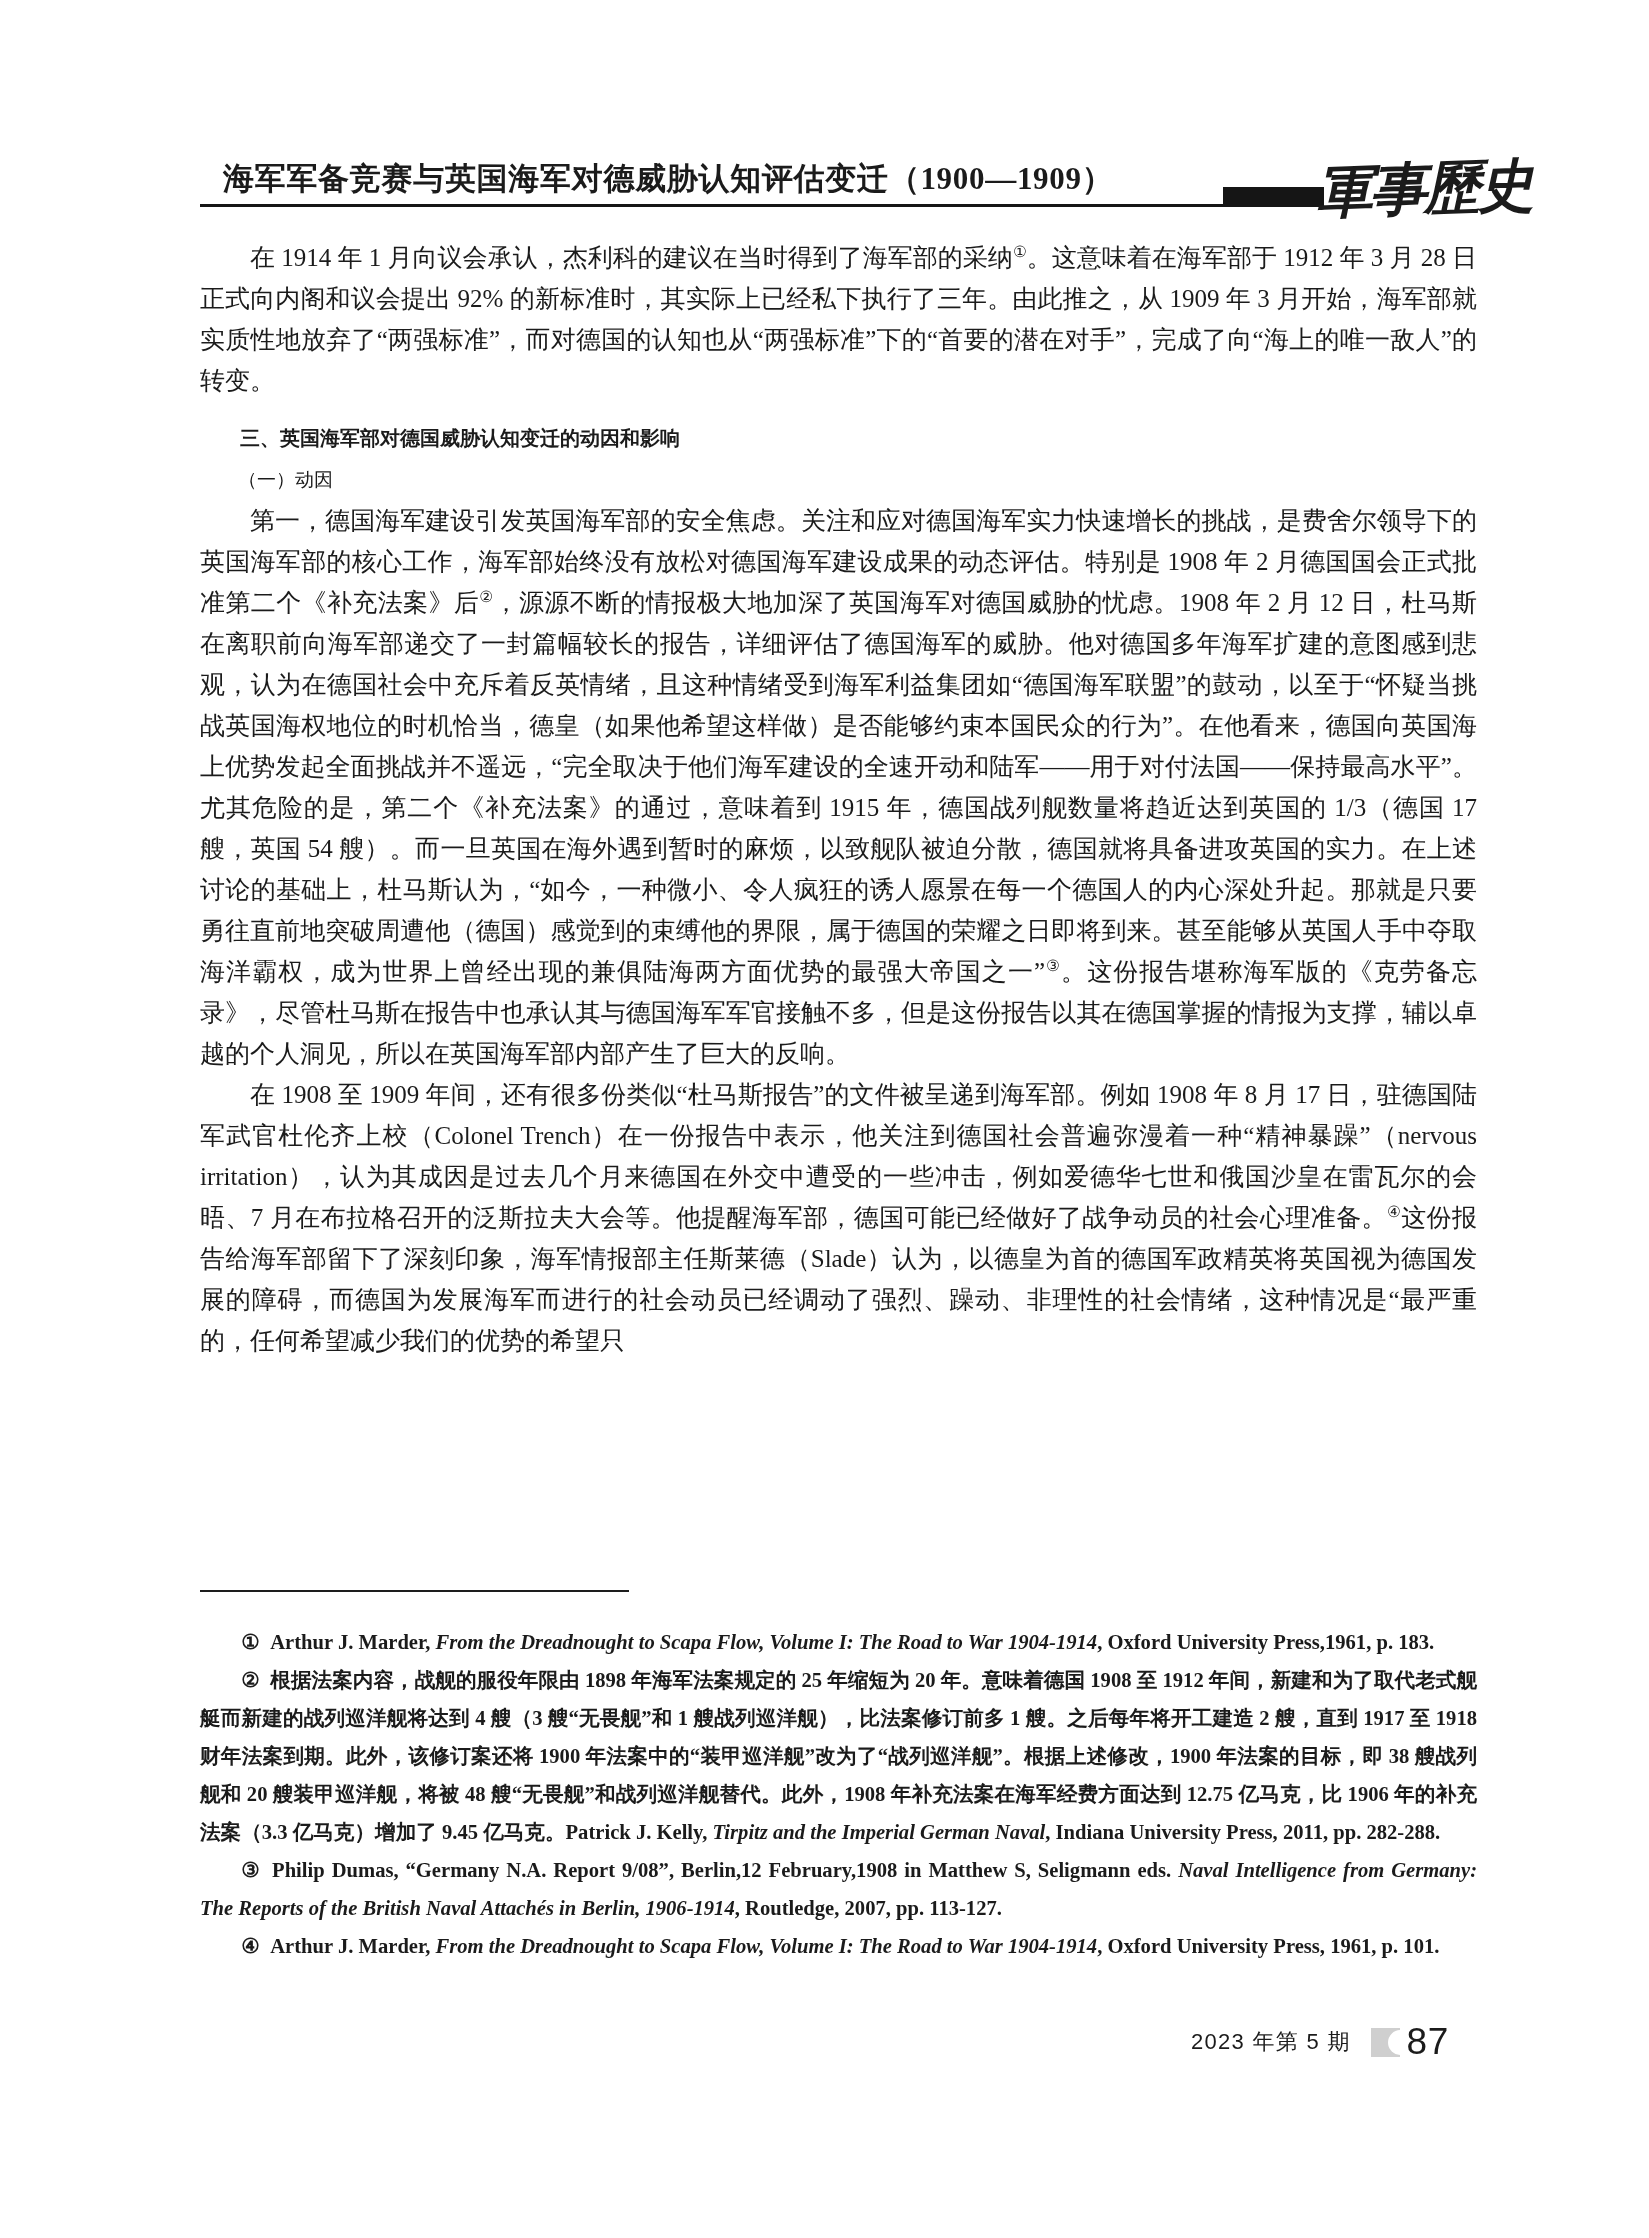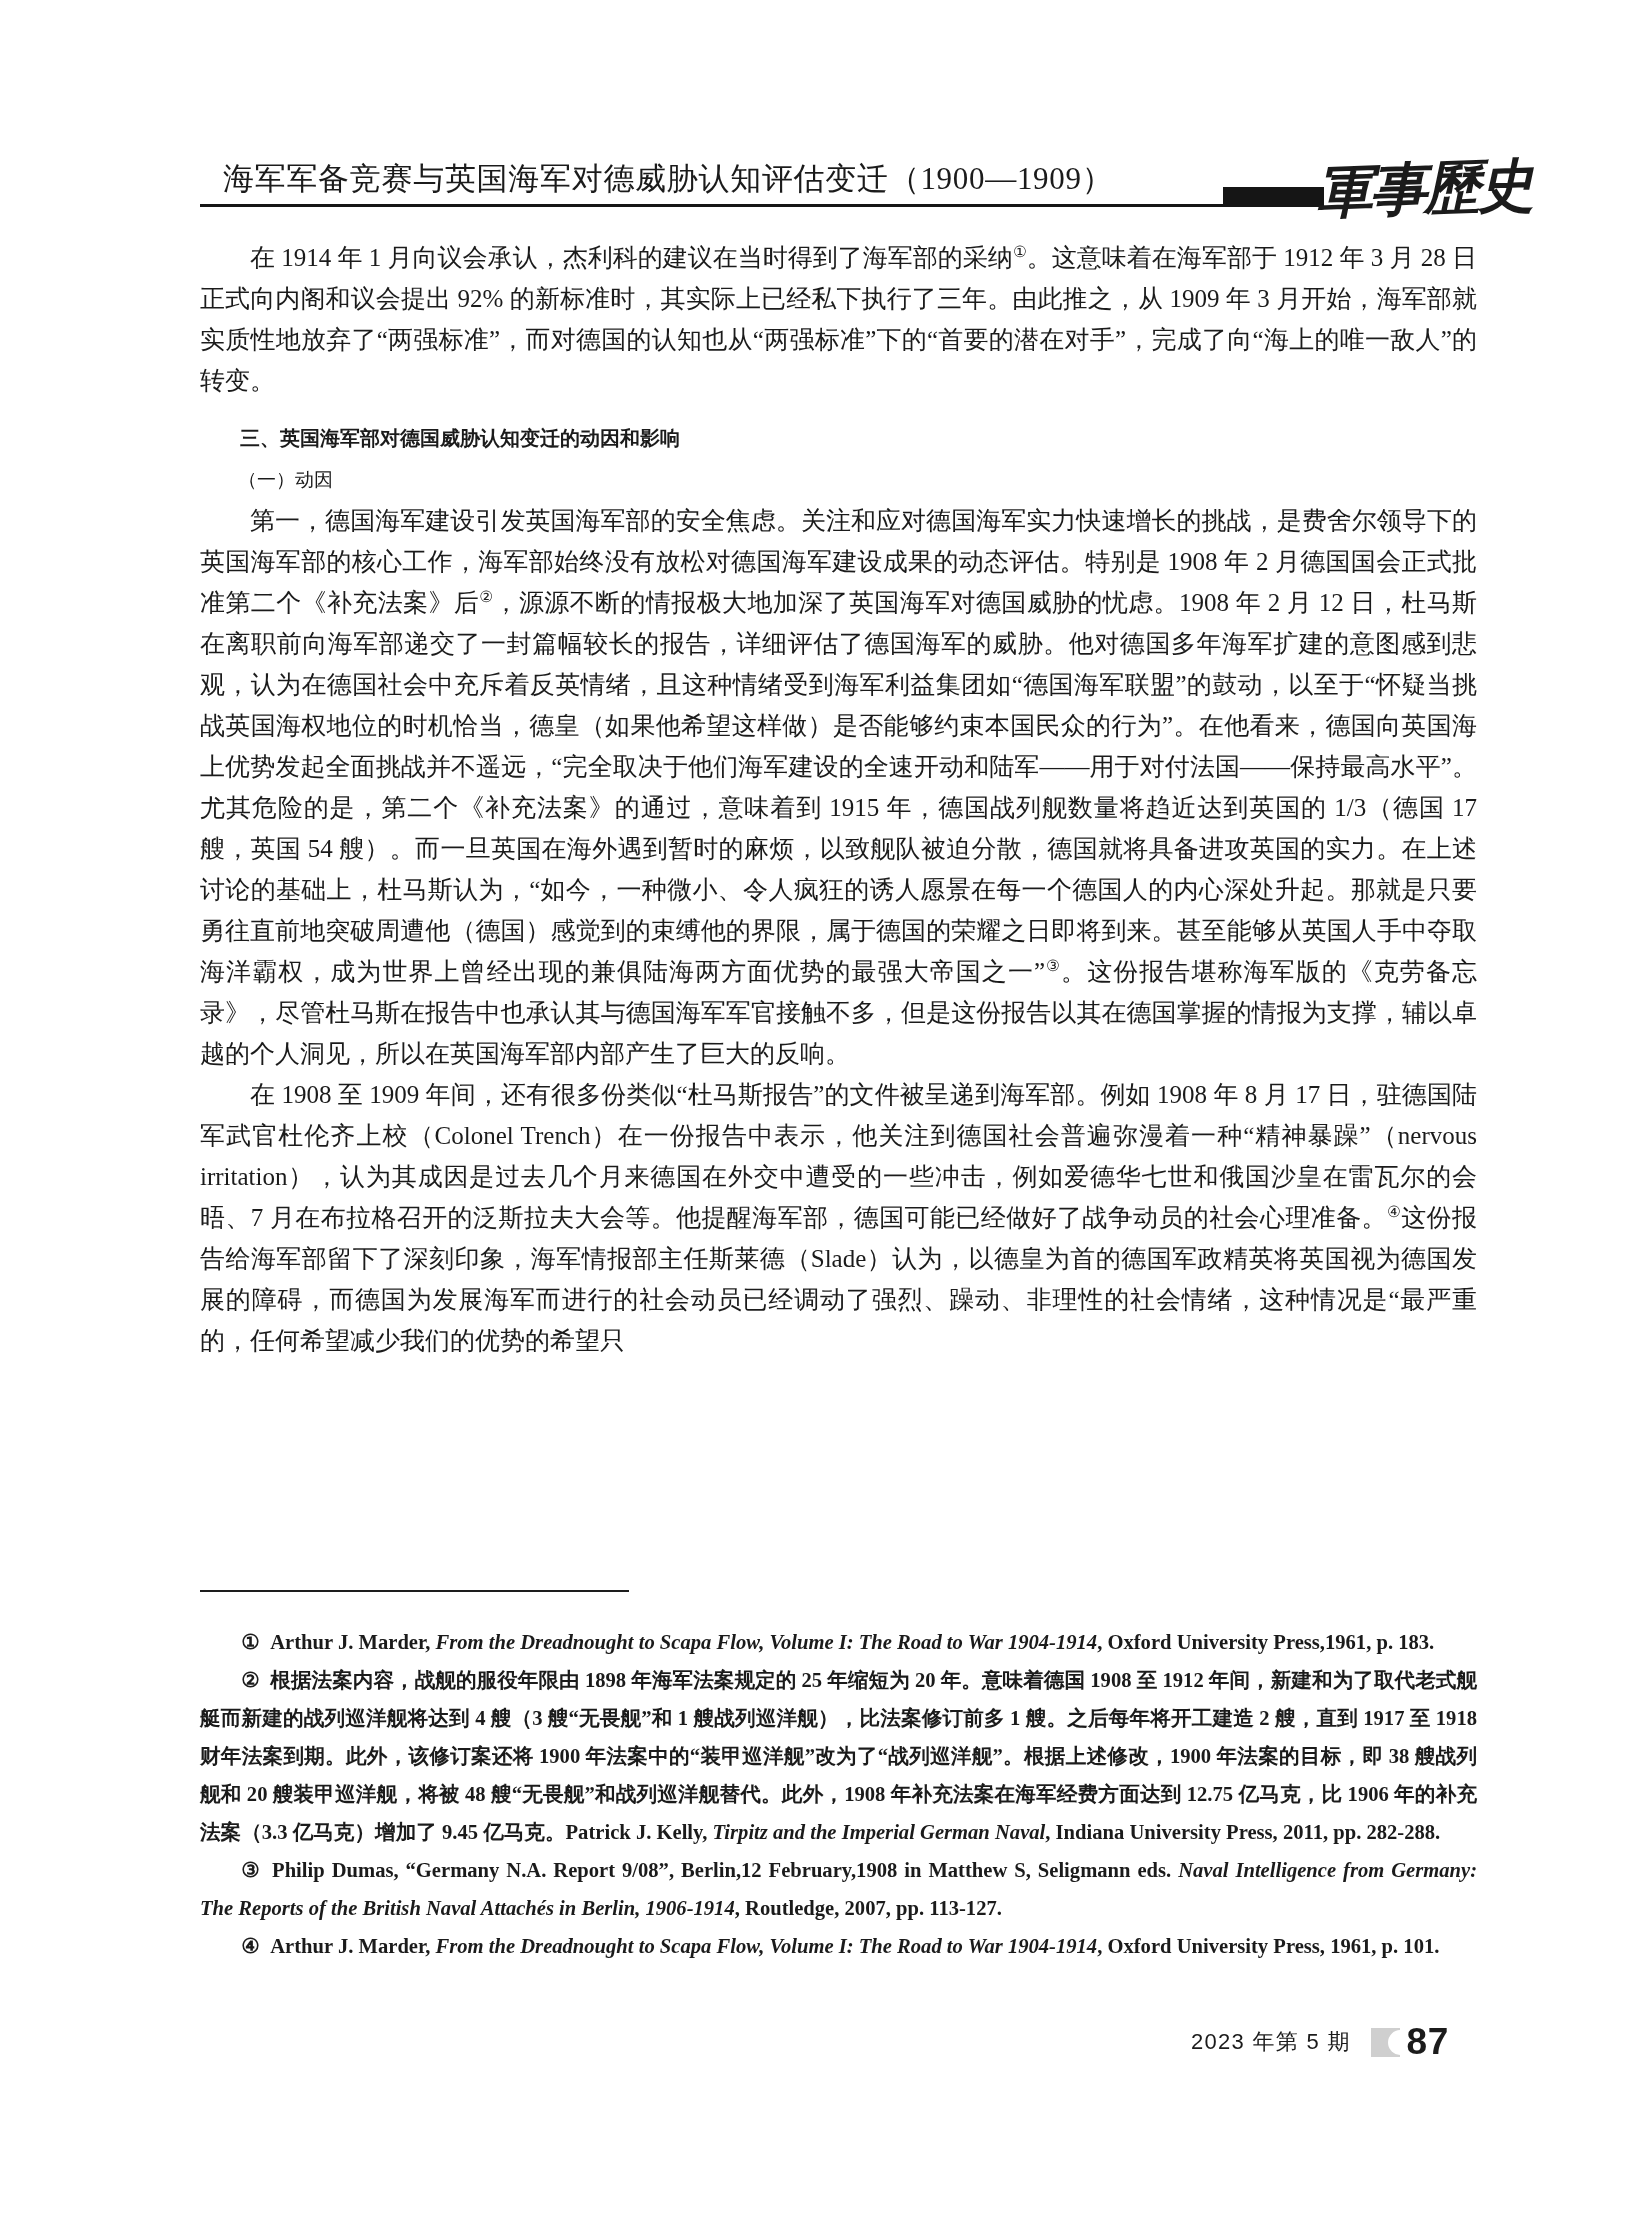--- a/index.html
+++ b/index.html
@@ -8,21 +8,21 @@
     width:1649px;height:2239px;
     margin:0 auto;
     background:#ffffff;
     font-family:"Liberation Serif","DejaVu Serif",serif;
     color:#1b1b1b;
     overflow:hidden;
   }
   
   .article-title{
     position:absolute;left:223px;top:158px;
-    font-size:31px;letter-spacing:0.7px;font-weight:400;
+    font-size:31px;letter-spacing:0.7px;font-weight:700;
     white-space:nowrap;
     text-align:center;
   }
   .header-rule{
     position:absolute;left:200px;top:204px;
     width:1124px;height:2.7px;background:#151515;
   }
   .header-tab{
     position:absolute;right:0;bottom:1.3px;
     width:101px;height:18px;background:#151515;
@@ -79,21 +79,21 @@
   }
   .footer-issue{font-size:22px;letter-spacing:1.3px;white-space:nowrap;}
   .footer-glyph{
     position:relative;width:29px;height:29px;background:#cfcfcf;
     margin:0 6.7px 0 20px;overflow:hidden;
   }
   .footer-glyph::after{
     content:"";position:absolute;right:-13.3px;top:2.7px;
     width:25px;height:25px;border-radius:50%;background:#ffffff;
   }
-  .footer-page{font-size:37px;font-weight:bold;letter-spacing:0.7px;}
+  .footer-page{font-size:37px;font-weight:normal;letter-spacing:0.7px;}
 </style>
 </head>
 <body>
 
 <div class="page">
 
   <div>
     <div class="article-title">海军军备竞赛与英国海军对德威胁认知评估变迁（1900—1909）</div>
     <div class="header-rule">
       <div class="header-tab"></div>

